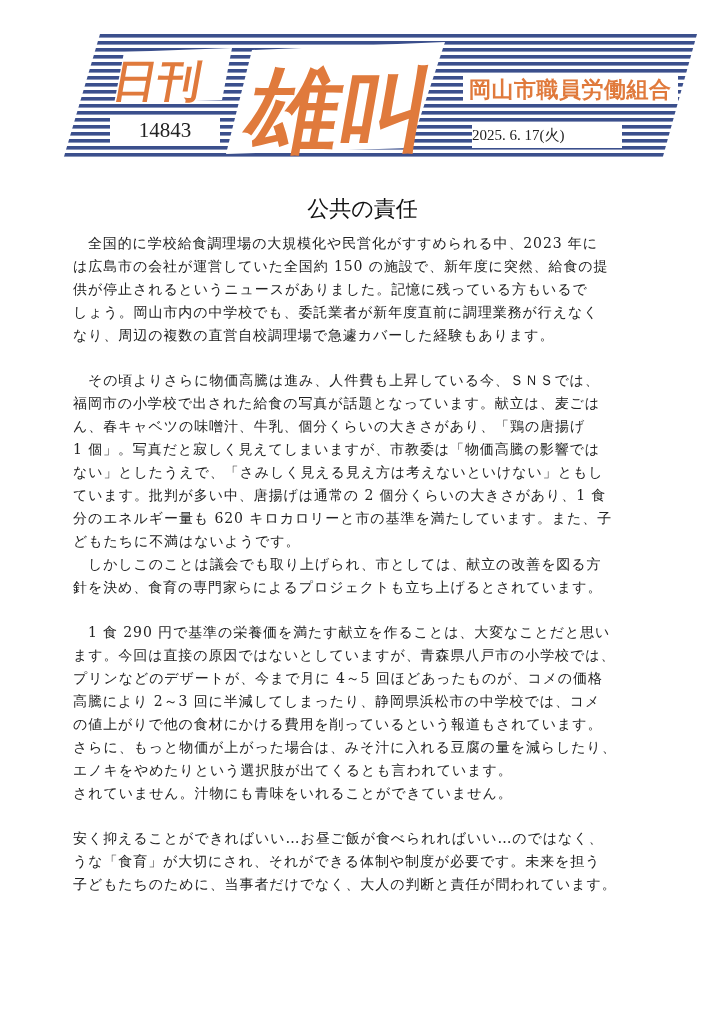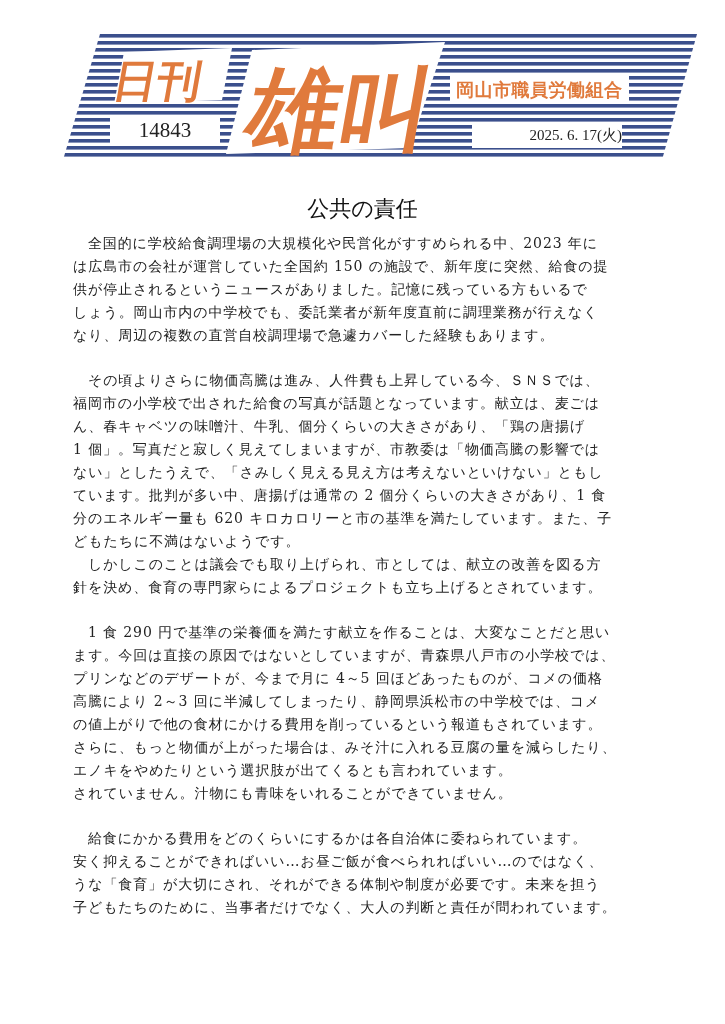--- a/index.html
+++ b/index.html
@@ -3,26 +3,26 @@
   <meta charset="utf-8">
   <style>
     html, body { margin: 0; padding: 0; background: #ffffff; }
     body { width: 725px; height: 1024px; position: relative; overflow: hidden;
            font-family: "DejaVu Serif", "Liberation Serif", serif; color: #222; }
     .masthead { position: absolute; left: 0; top: 0; width: 725px; height: 170px; }
     .masthead svg { position: absolute; left: 0; top: 0; }
     .issue-no { position: absolute; left: 110px; top: 116px; width: 110px; height: 28px;
                 background: #fff; font-family: "Liberation Serif", serif; font-size: 21px;
                 line-height: 28px; text-align: center; color: #222; }
-    .union-name { position: absolute; left: 450px; top: 76px; height: 28px; padding: 0 6px;
+    .union-name { position: absolute; left: 463px; top: 76px; height: 28px; padding: 0 6px;
                   background: #fff; font-family: "DejaVu Sans", sans-serif; font-weight: bold;
-                  font-size: 18px; line-height: 28px; color: #e07a3c; letter-spacing: 0.5px; }
+                  font-size: 22px; line-height: 28px; color: #e07a3c; letter-spacing: 0.5px; }
     .issue-date { position: absolute; left: 472px; top: 122px; height: 26px; width: 150px;
                   background: #fff; font-family: "Liberation Serif", serif; font-size: 15px;
-                  line-height: 26px; text-align: right; color: #222; }
+                  line-height: 26px; text-align: left; color: #222; }
     .title-text { position: absolute; left: 0; width: 725px; top: 193px; text-align: center;
                   font-family: "DejaVu Sans", sans-serif; font-size: 22px; line-height: 32px; color: #111; }
     .article { position: absolute; left: 73px; top: 232px; width: 600px; }
     .para { margin: 0; }
     .line { display: block; white-space: nowrap; font-size: 14px; line-height: 23px; height: 23px;
             letter-spacing: 0.9px; }
     .gap { height: 22px; }
     .centered .line { text-align: left; }
   </style>
 </head>
@@ -83,18 +83,17 @@
     <span class="line">ます。今回は直接の原因ではないとしていますが、青森県八戸市の小学校では、</span>
     <span class="line">プリンなどのデザートが、今まで月に 4～5 回ほどあったものが、コメの価格</span>
     <span class="line">高騰により 2～3 回に半減してしまったり、静岡県浜松市の中学校では、コメ</span>
     <span class="line">の値上がりで他の食材にかける費用を削っているという報道もされています。</span>
     <span class="line">さらに、もっと物価が上がった場合は、みそ汁に入れる豆腐の量を減らしたり、</span>
     <span class="line">エノキをやめたりという選択肢が出てくるとも言われています。</span>
     <span class="line">されていません。汁物にも青味をいれることができていません。</span>
   </div>
   <div class="gap"></div>
   <div class="para centered">
-    <span class="line">　給食にかかる費用をどのくらいにするかは各自治体に委ねられています。</span>
     <span class="line">安く抑えることができればいい…お昼ご飯が食べられればいい…のではなく、</span>
     <span class="line">うな「食育」が大切にされ、それができる体制や制度が必要です。未来を担う</span>
     <span class="line">子どもたちのために、当事者だけでなく、大人の判断と責任が問われています。</span>
   </div>
 </div>
 
 </body></html>

